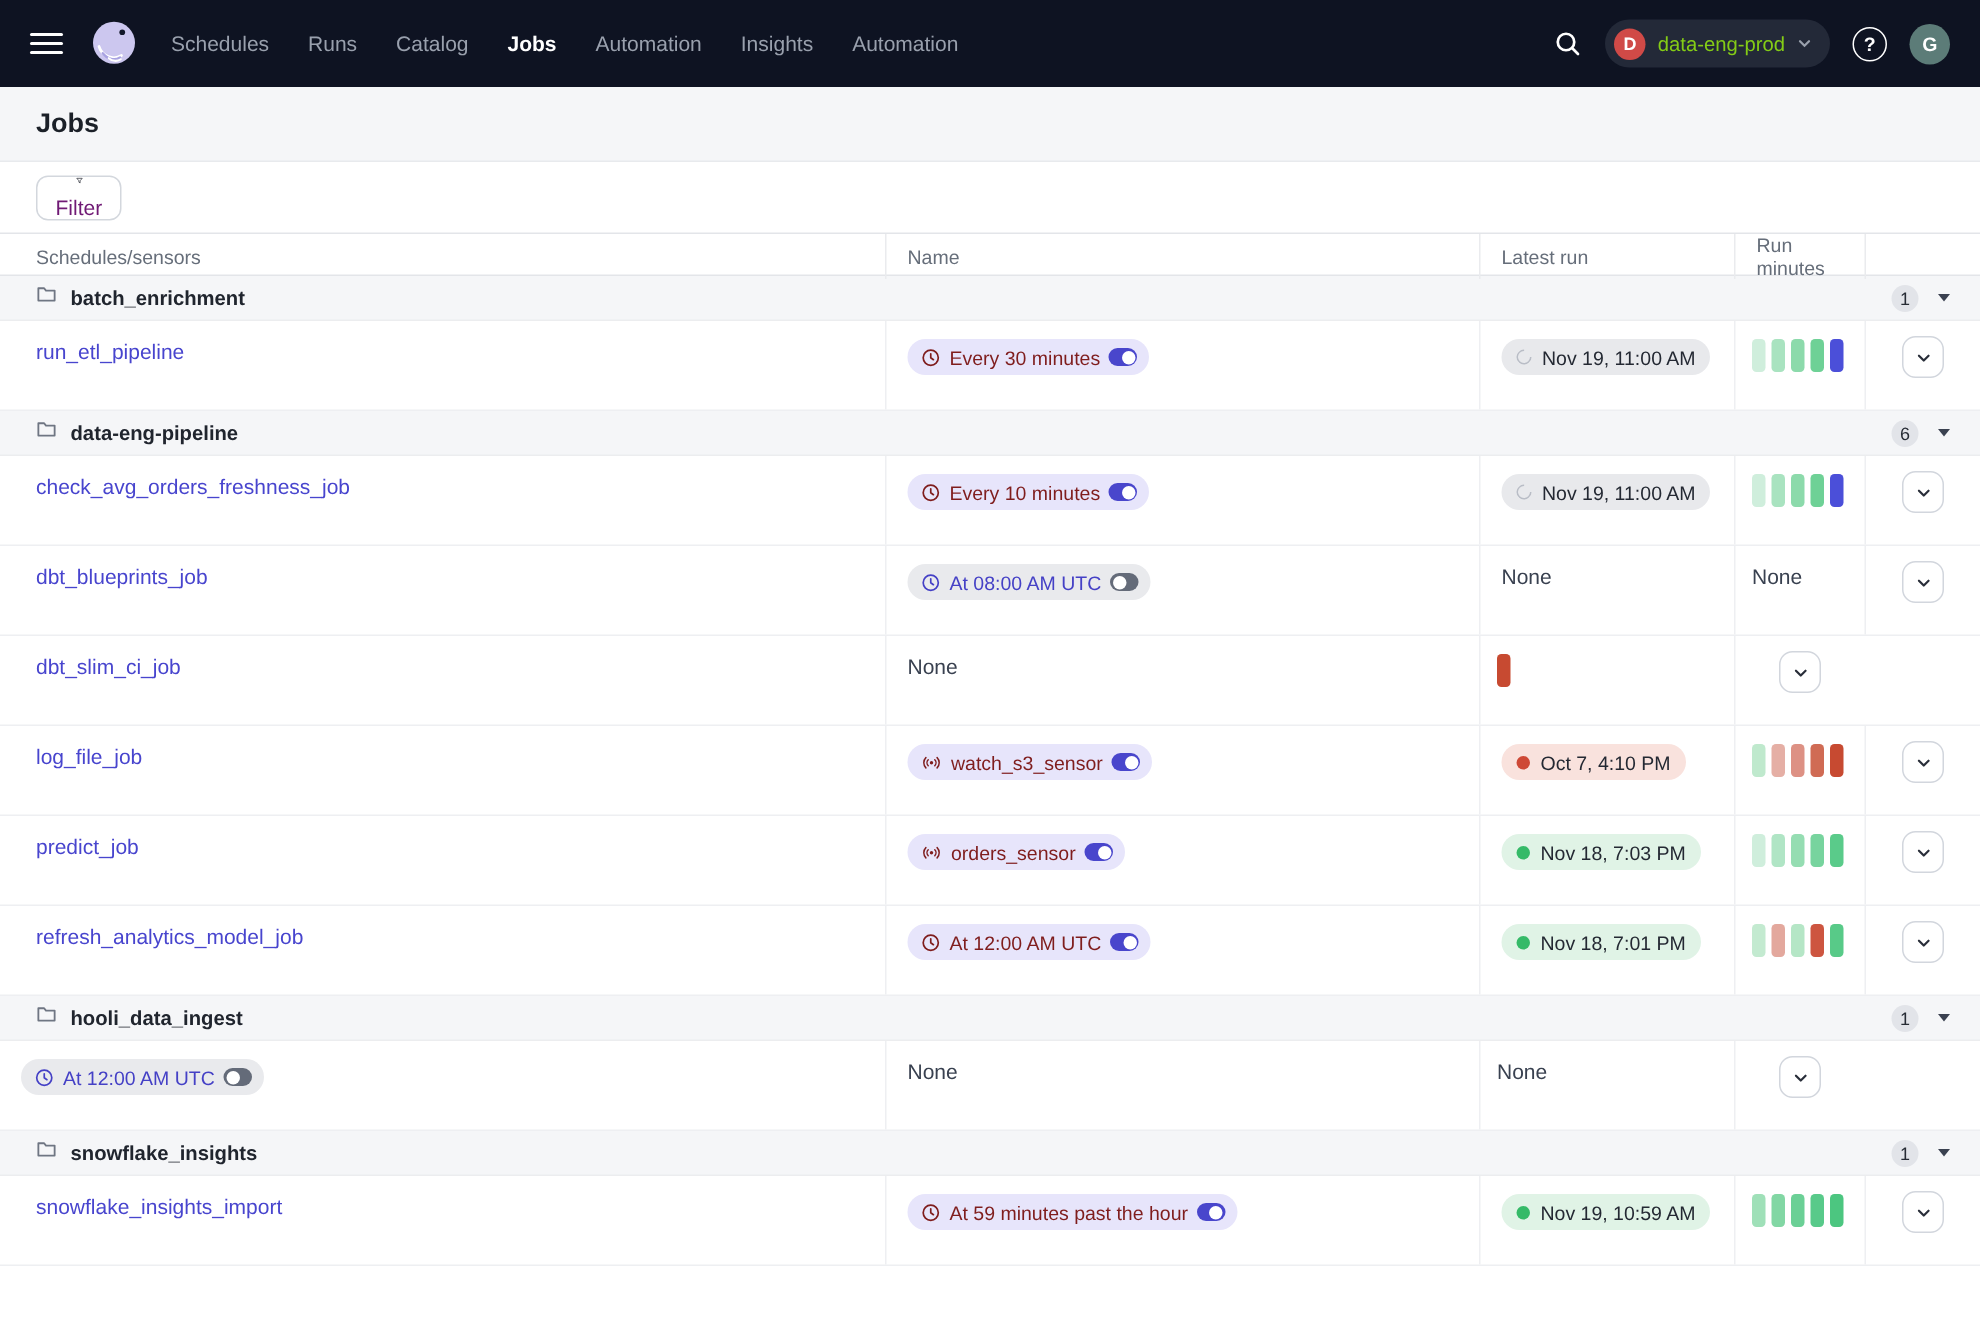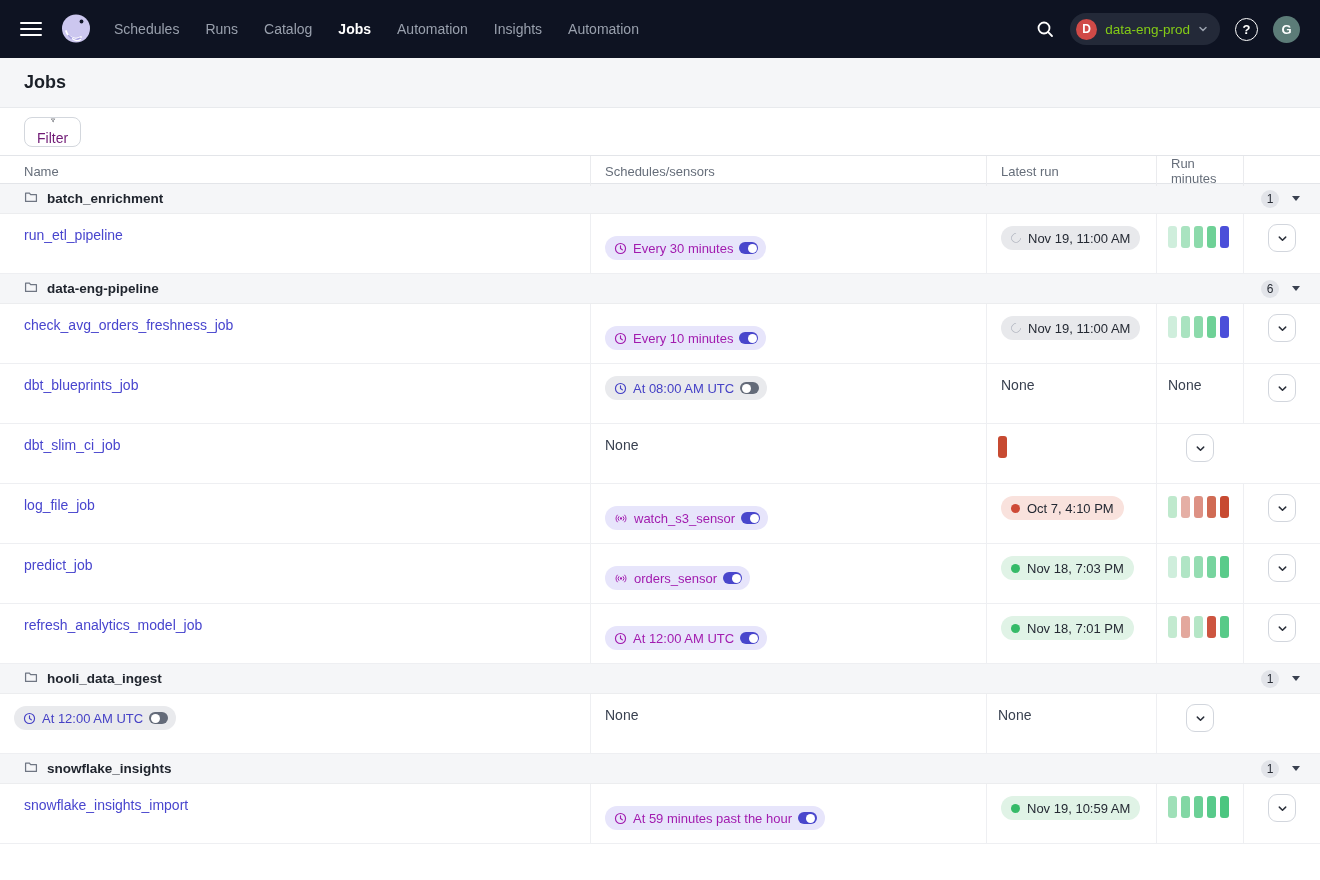--- a/index.html
+++ b/index.html
@@ -55,21 +55,21 @@
   .cell { padding-top: 12px; }
   .job-row .cell + .cell { border-left: 1px solid #EEEFF2; }
   .cell.c-name { padding-left: 24px; }
   .cell.c-sched, .cell.c-run { padding-left: 14px; }
   .cell.c-hist { padding-left: 11px; }
   .cell.c-action { display: flex; justify-content: center; align-items: flex-start; padding-top: 10px; }
   .job-link { color: #4845CE; font-size: 14px; text-decoration: none; cursor: pointer; }
 
   .chip { display: inline-flex; align-items: center; gap: 6px; height: 24px; border-radius: 12px;
     padding: 0 8px 0 9px; font-size: 13px; cursor: pointer; }
-  .chip.on  { background: #E7E5FB; color: #a21caf; margin-top: 10px; }
+  .chip.on  { background: #E7E5FB; color: #7f1d1d; }
   .chip.off { background: #E9EAED; color: #4541C6; }
   .chip svg { flex: none; }
   .toggle { width: 19px; height: 12px; border-radius: 6px; position: relative; flex: none; cursor: pointer; }
   .toggle .knob { position: absolute; top: 1.5px; width: 9px; height: 9px; border-radius: 50%; background: #fff; }
   .toggle.on  { background: #4946CC; } .toggle.on  .knob { right: 1.5px; }
   .toggle.off { background: #646B79; } .toggle.off .knob { left: 1.5px; }
 
   .none-text { font-size: 14px; color: #394150; }
 
   .run-chip { display: inline-flex; align-items: center; gap: 7px; height: 24px; border-radius: 12px;
@@ -139,22 +139,22 @@
 <div class="filter-bar">
   <button class="filter-btn">
     <svg width="14" height="14" viewBox="0 0 16 16">
         <path d="M2.2 2.8h11.6L9.3 8v4.6L6.7 11V8z" fill="none" stroke="#262B35" stroke-width="1.5" stroke-linejoin="round"></path>
       </svg>
     <span>Filter</span>
   </button>
 </div>
 
 <div class="thead">
+  <div class="th">Schedules/sensors</div>
   <div class="th">Name</div>
-  <div class="th">Schedules/sensors</div>
   <div class="th">Latest run</div>
   <div class="th">Run minutes</div>
   <div class="th"></div>
 </div>
 <div id="table-body">
     <div class="group-row">
       <span><svg width="14" height="14" viewBox="0 0 16 16">
           <path d="M1.8 13V3.6h4.4l1.4 1.8h6.6V13z" fill="none" stroke="#6F7683" stroke-width="1.4" stroke-linejoin="round"></path>
         </svg></span>
       <span class="group-name">batch_enrichment</span>

